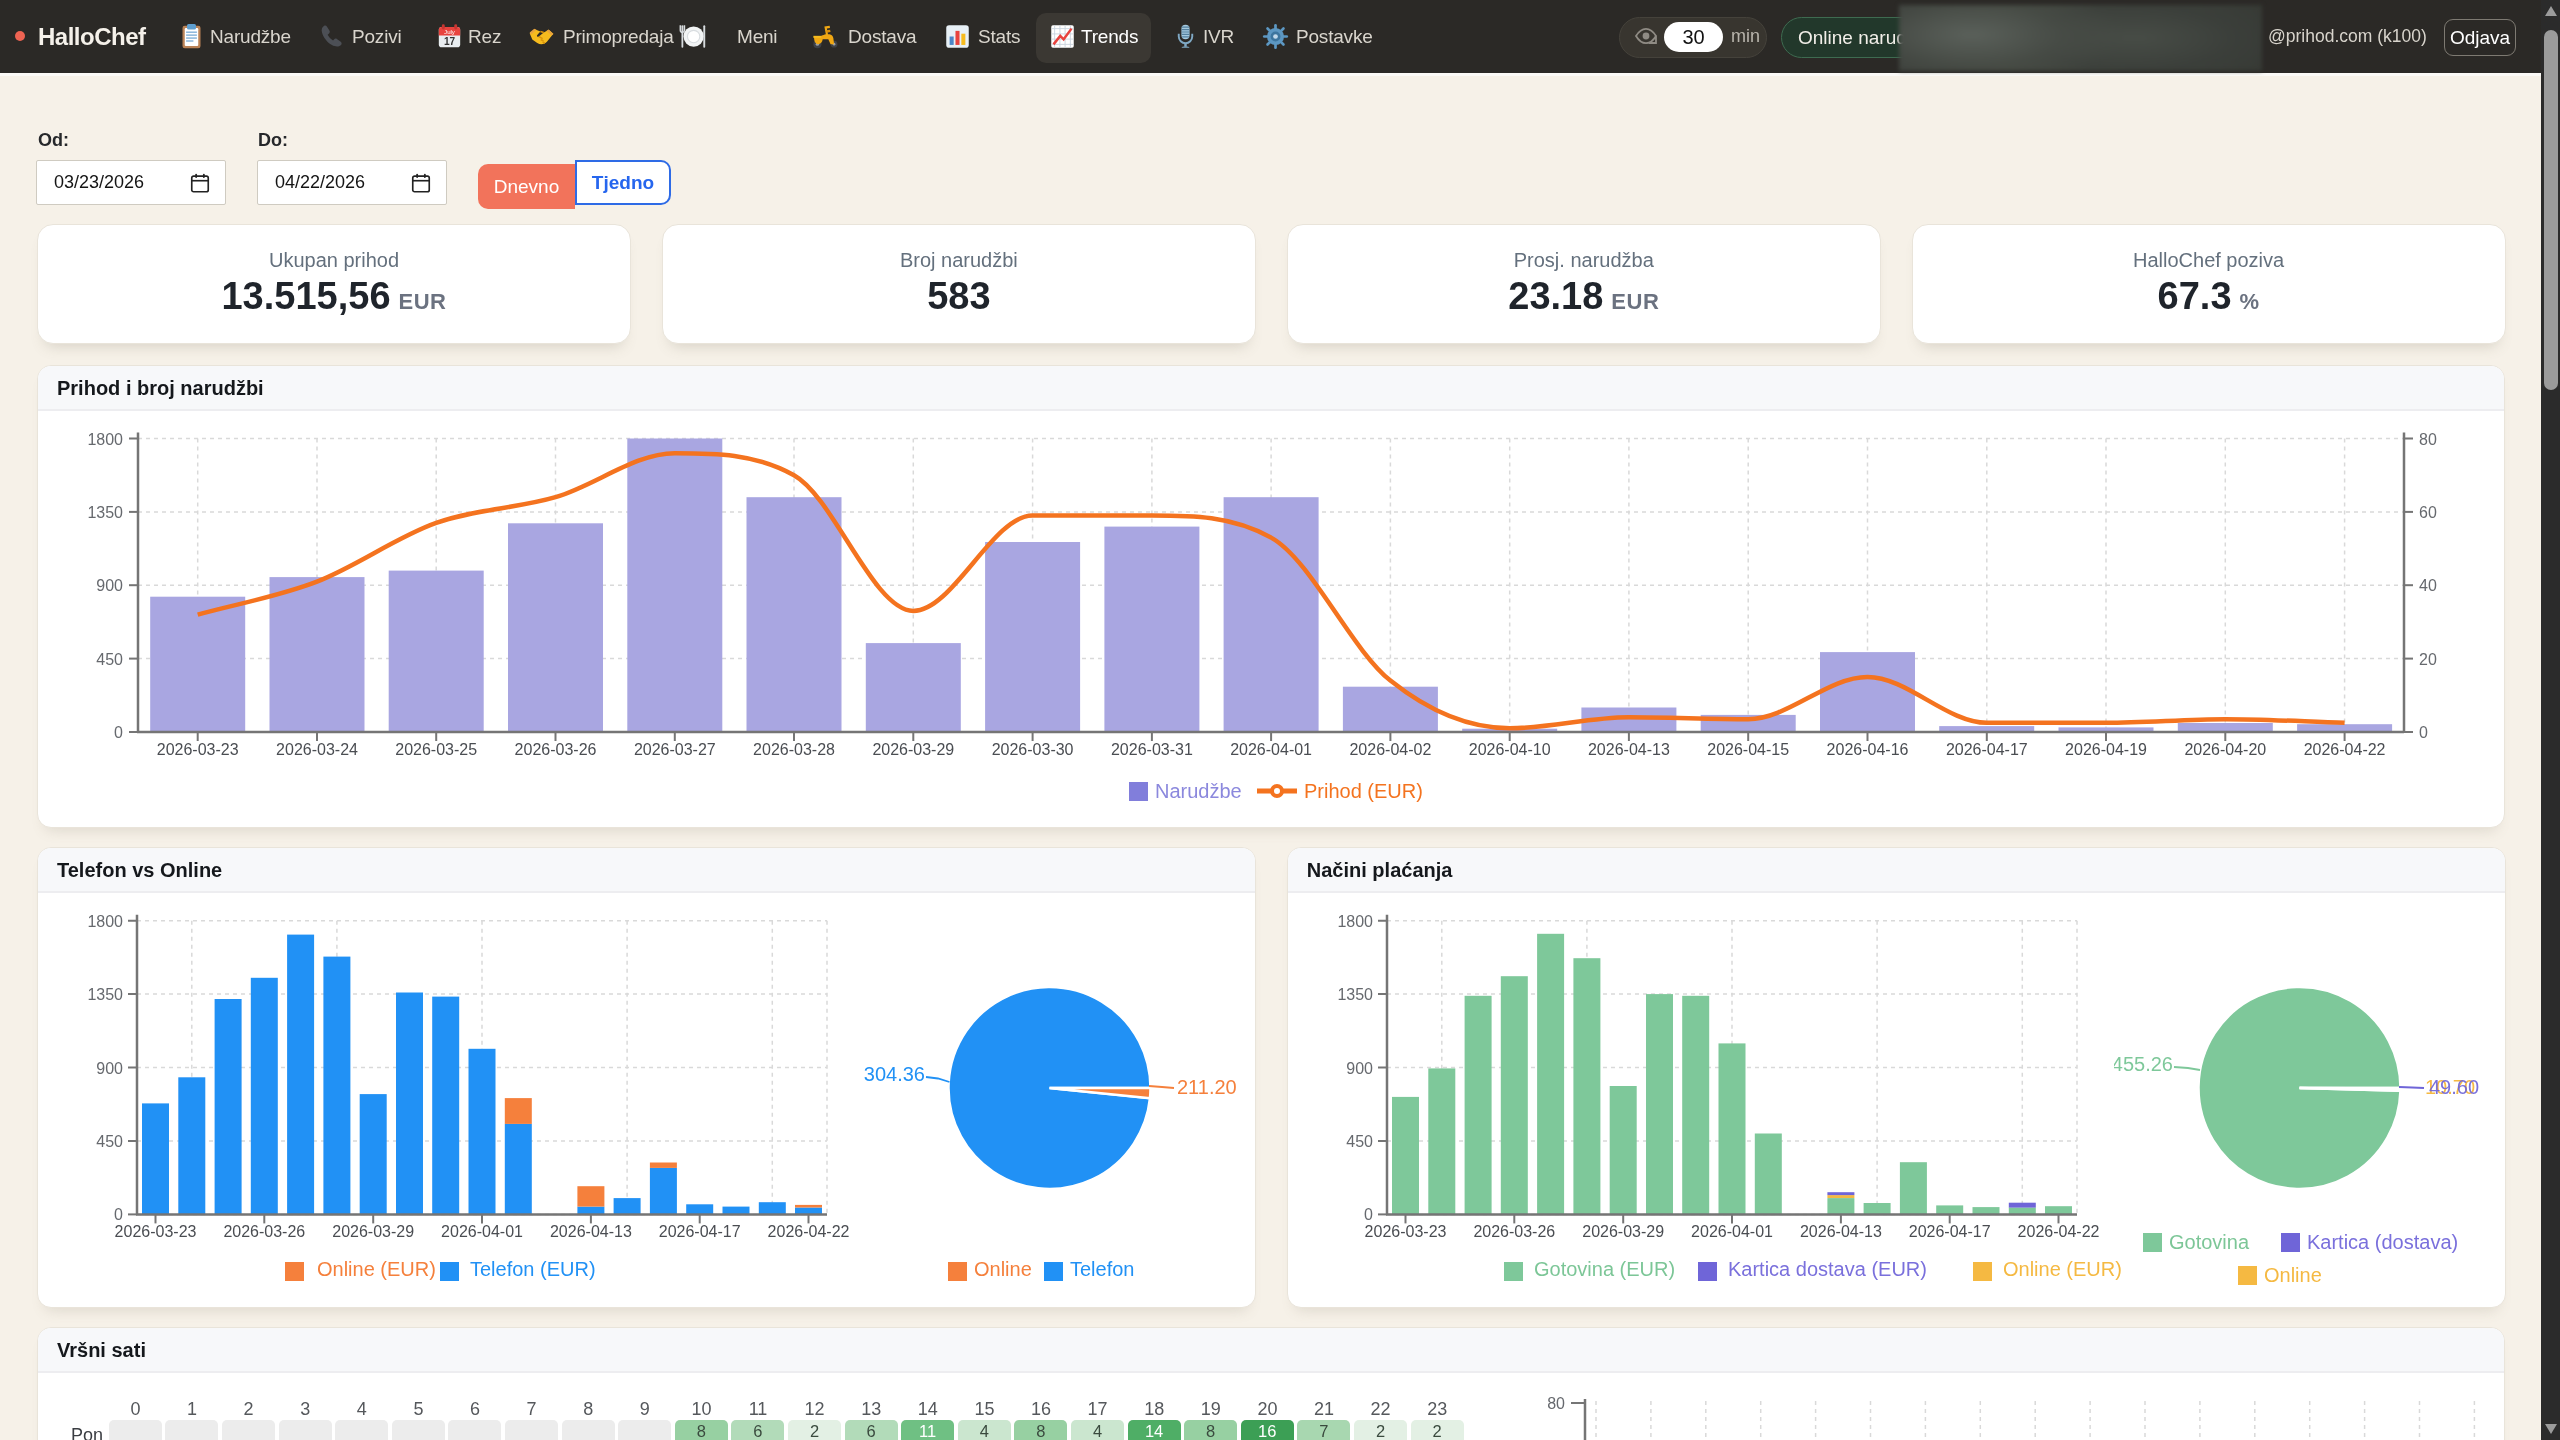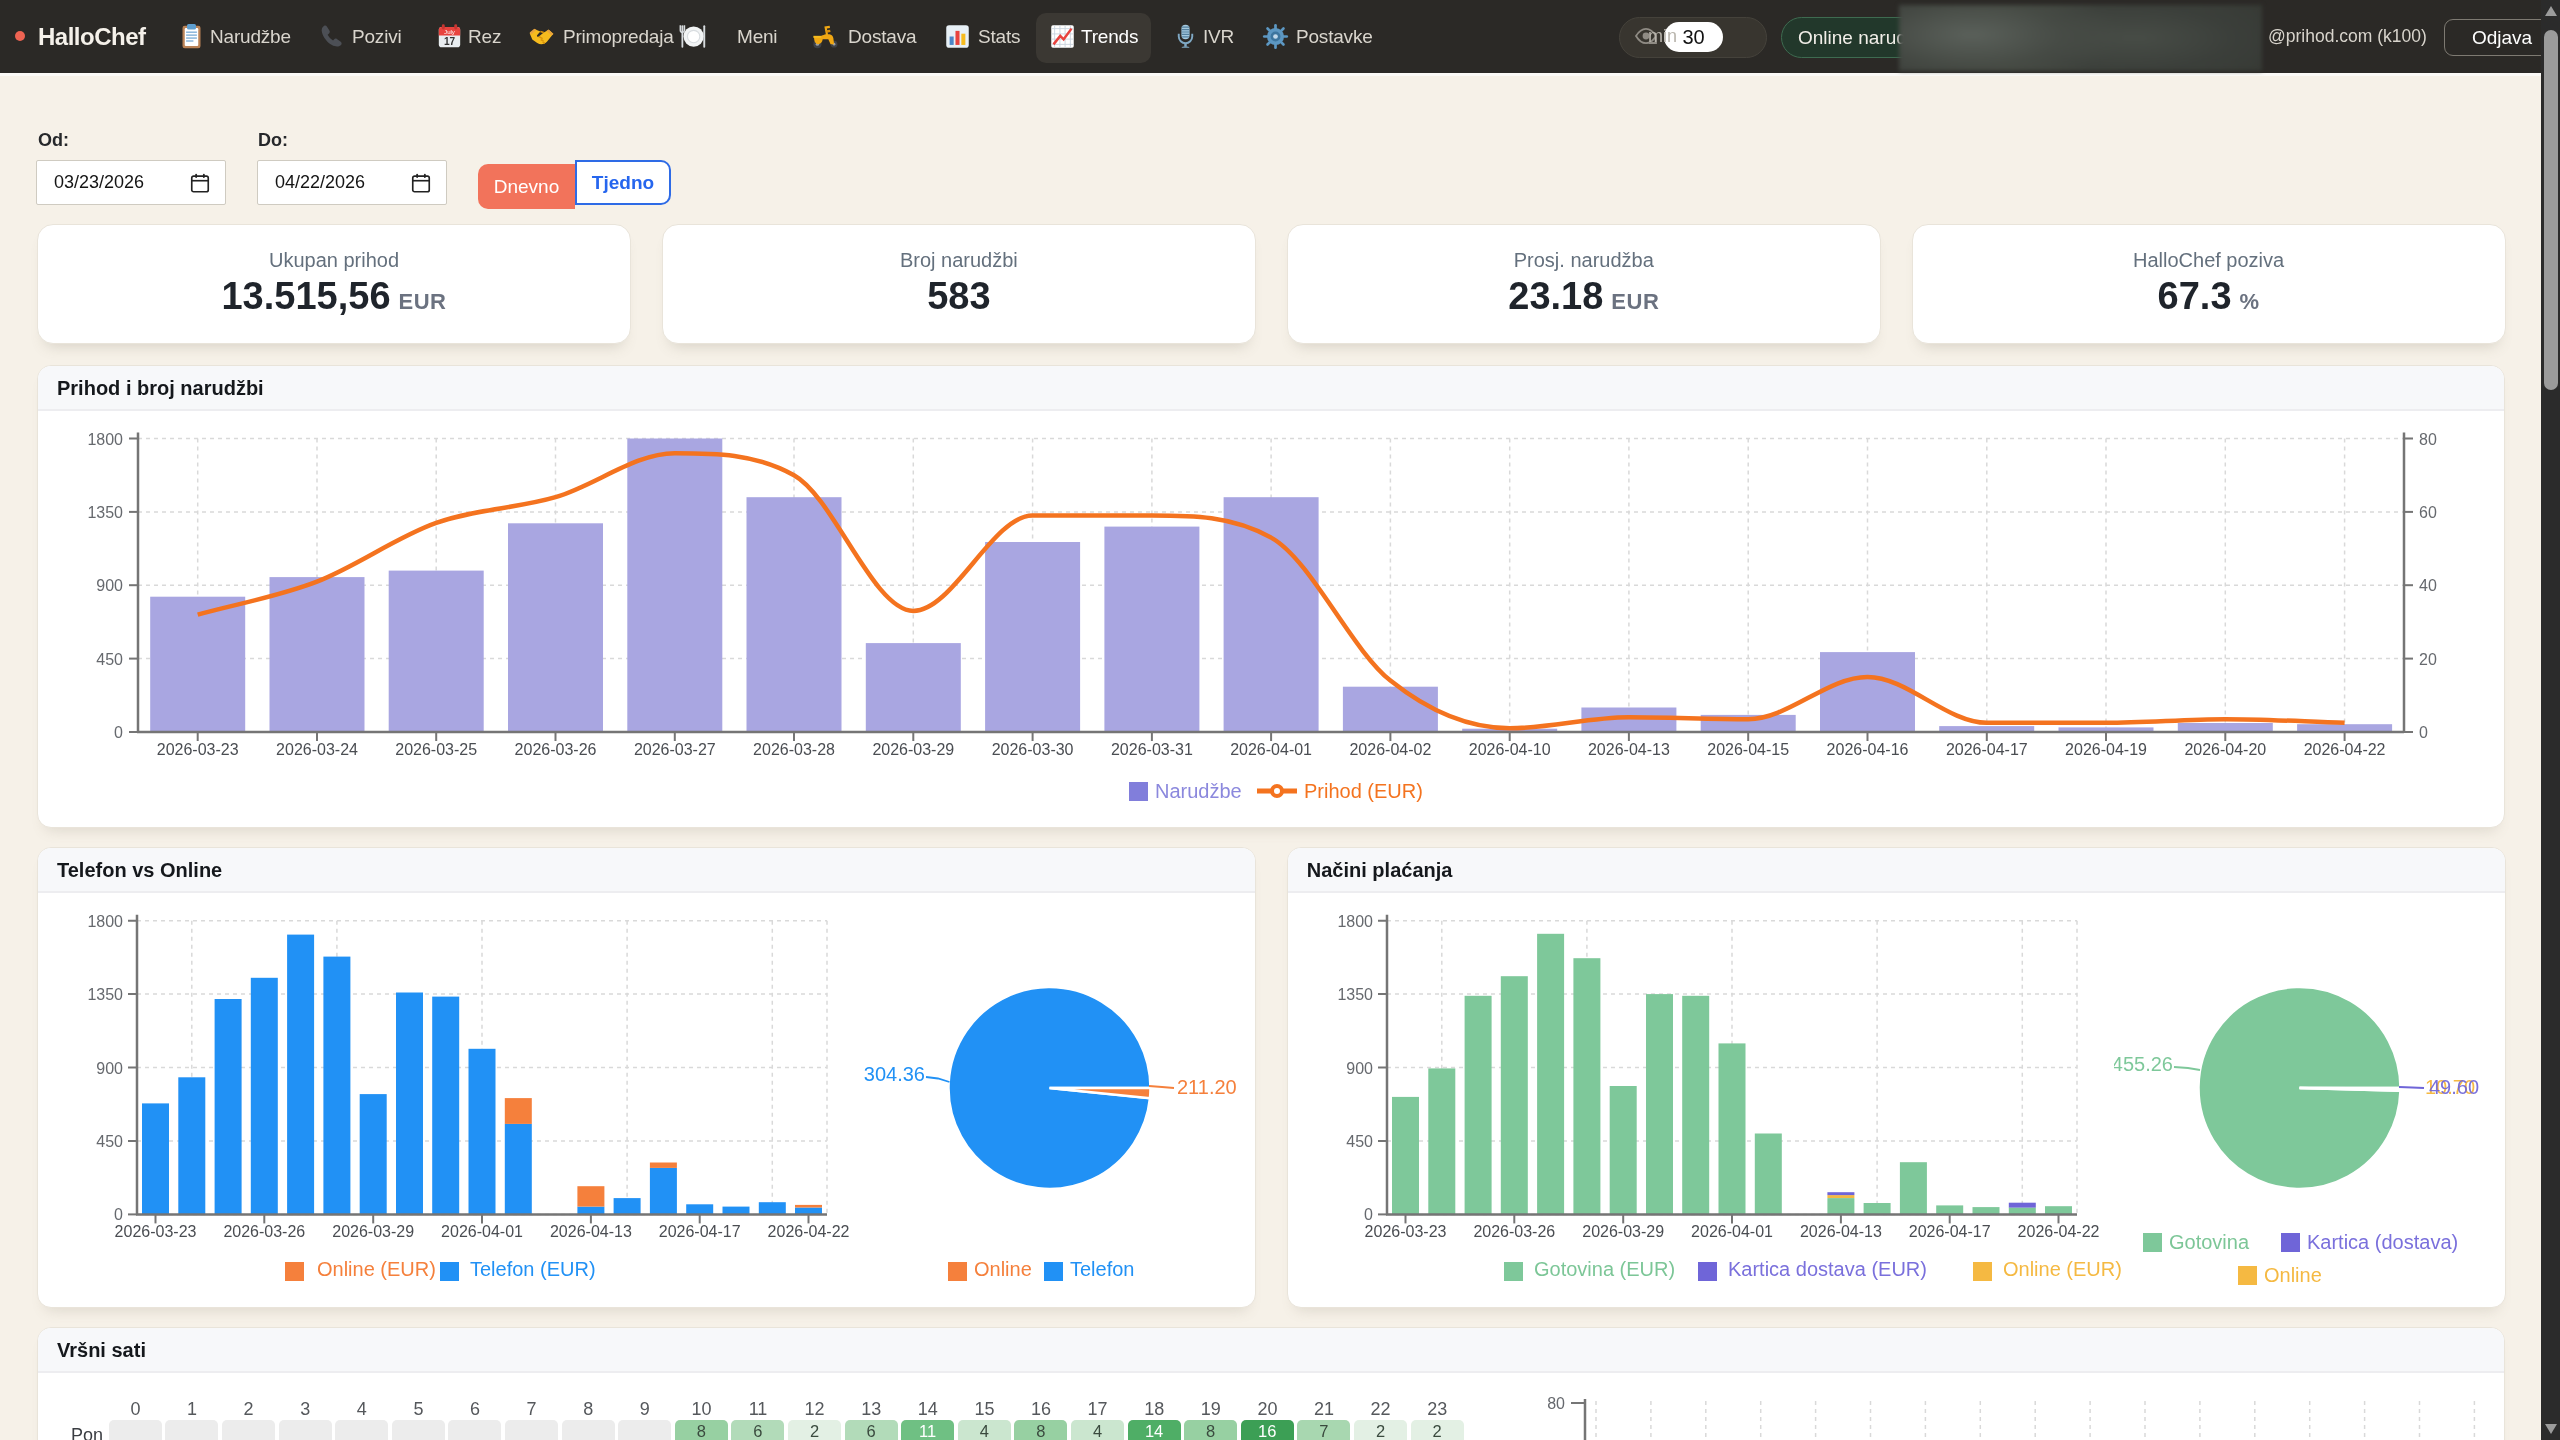--- a/index.html
+++ b/index.html
@@ -109,27 +109,27 @@
       <circle cx="12" cy="12" r="4.4" fill="#3D759E"></circle>
       <circle cx="12" cy="12" r="2.1" fill="#C2D9EA"></circle>
     </svg>
     <div class="nitem" style="left:1296px;color:#D9D5CD">Postavke</div>
     <div style="position:absolute;left:1619px;top:17px;width:148px;height:41px;background:#38352F;border:1px solid #45423B;border-radius:21px"></div>
     <svg class="nico" style="left:1634px;top:24.0px" width="24" height="24" viewBox="0 0 24 24">
       <path d="M2 12 C5 7 9 4.8 12 4.8 C15 4.8 19 7 22 12 C19 17 15 19.2 12 19.2 C9 19.2 5 17 2 12 Z M22 12 L22 19 L15 19" fill="none" stroke="#8F8B84" stroke-width="1.8"></path>
       <circle cx="12" cy="12" r="3.4" fill="#8F8B84"></circle>
     </svg>
     <div style="position:absolute;left:1664px;top:22px;width:59px;height:30px;background:#fff;border-radius:15px;text-align:center;font-size:20px;color:#111;line-height:30px">30</div>
-    <div style="position:absolute;left:1648px;top:26px;font-size:18px;color:#B8B4AC">min</div>
+    <div style="position:absolute;left:1731px;top:26px;font-size:18px;color:#B8B4AC">min</div>
     <div style="position:absolute;left:1781px;top:17px;width:180px;height:41px;background:#22382B;border:1px solid #3E6B50;border-radius:21px;overflow:hidden">
       <span style="position:absolute;left:16px;top:9px;font-size:19px;color:#F2EFE9;white-space:nowrap">Online narudžbe: U</span>
     </div>
     <div style="position:absolute;left:1899px;top:5px;width:363px;height:66px;background:radial-gradient(ellipse 150px 52px at 20% 45%, #5A605A 0%, rgba(74,79,73,0.65) 60%, rgba(56,58,54,0) 100%),radial-gradient(ellipse 180px 55px at 65% 50%, #474C46 0%, rgba(60,64,60,0.7) 55%, rgba(52,54,51,0) 100%),linear-gradient(90deg,#3B3E3A 0%,#43473F 30%,#3E423B 60%,#363934 100%);filter:blur(2px)"></div>
     <div style="position:absolute;left:2268px;top:26px;font-size:17.5px;color:#D8D4CC">@prihod.com (k100)</div>
-    <div style="position:absolute;left:2444px;top:19px;width:116px;height:37px;border:1.5px solid #7E7A72;border-radius:9px;color:#fff;font-size:19px;text-align:center;line-height:36px">Odjava</div>
+    <div style="position:absolute;left:2444px;top:19px;width:72px;height:37px;border:1.5px solid #7E7A72;border-radius:9px;color:#fff;font-size:19px;text-align:center;line-height:36px">Odjava</div>
 </div>
 
 <div class="lbl" style="left:38px;top:130px">Od:</div>
 <div class="lbl" style="left:258px;top:130px">Do:</div>
 <div class="dinput" style="left:36px">03/23/2026<svg width="22" height="22" viewBox="0 0 24 24" style="position:absolute;right:14px;top:11px">
       <rect x="3" y="4.5" width="18" height="17" rx="2" fill="none" stroke="#222" stroke-width="1.8"></rect>
       <path d="M3 9.5 h18" stroke="#222" stroke-width="1.8"></path>
       <rect x="6.8" y="2" width="2" height="4.5" rx="1" fill="#222"></rect>
       <rect x="15.2" y="2" width="2" height="4.5" rx="1" fill="#222"></rect>
     </svg></div>

